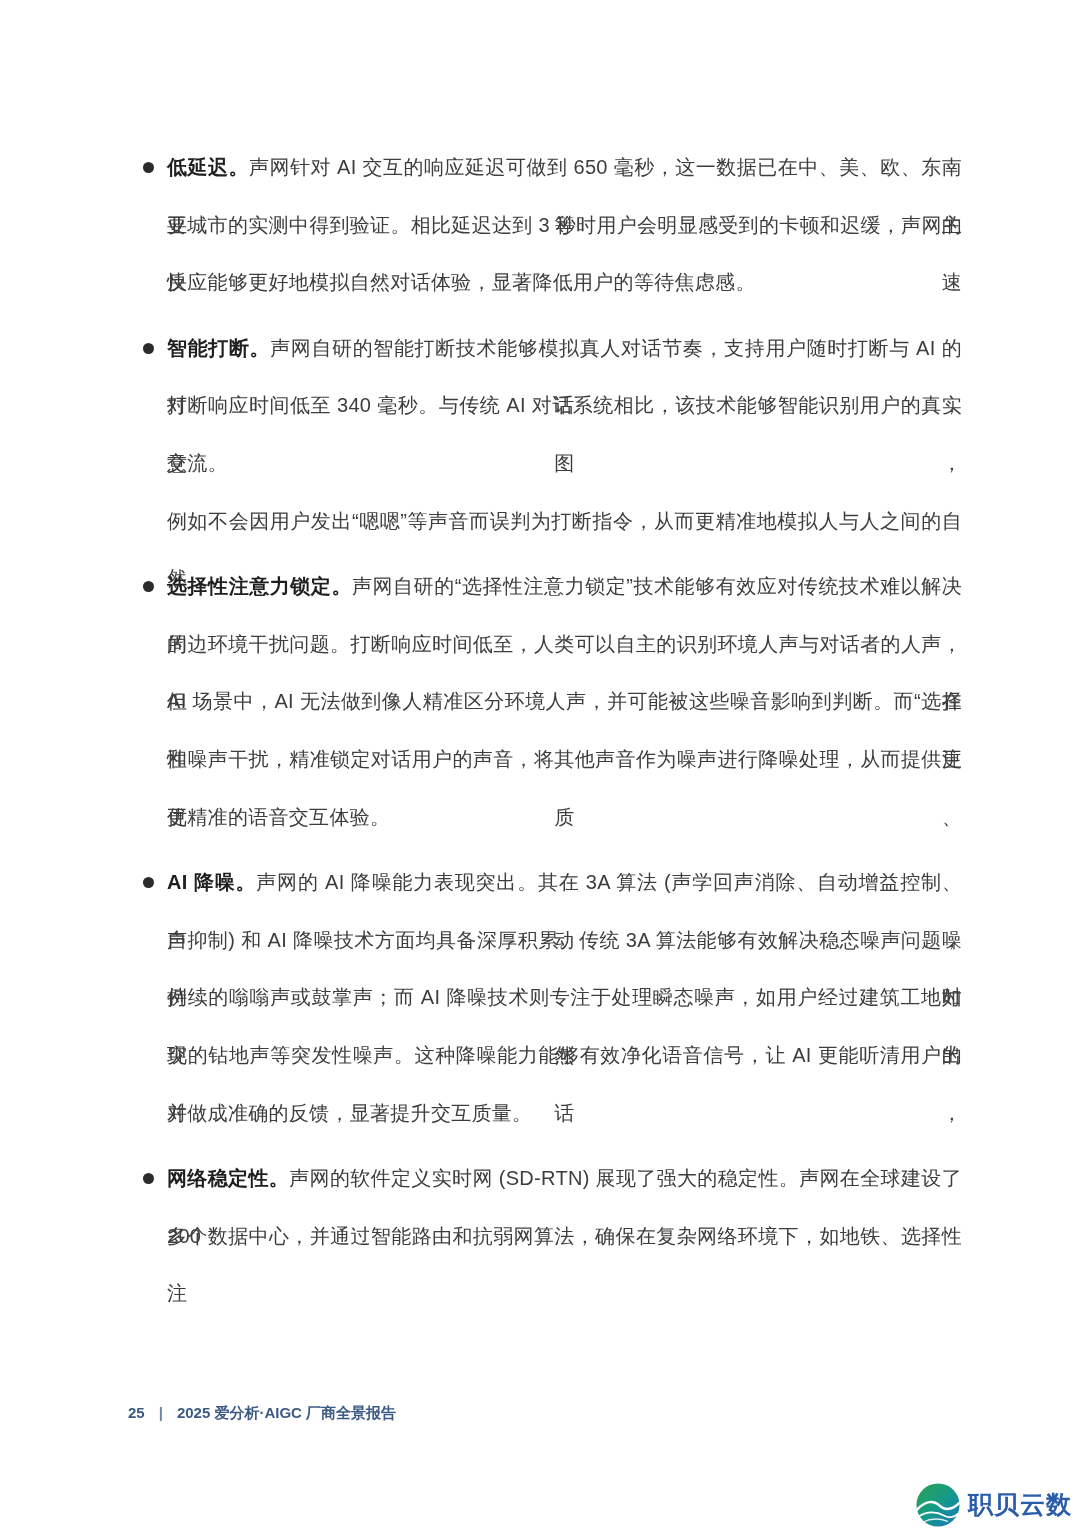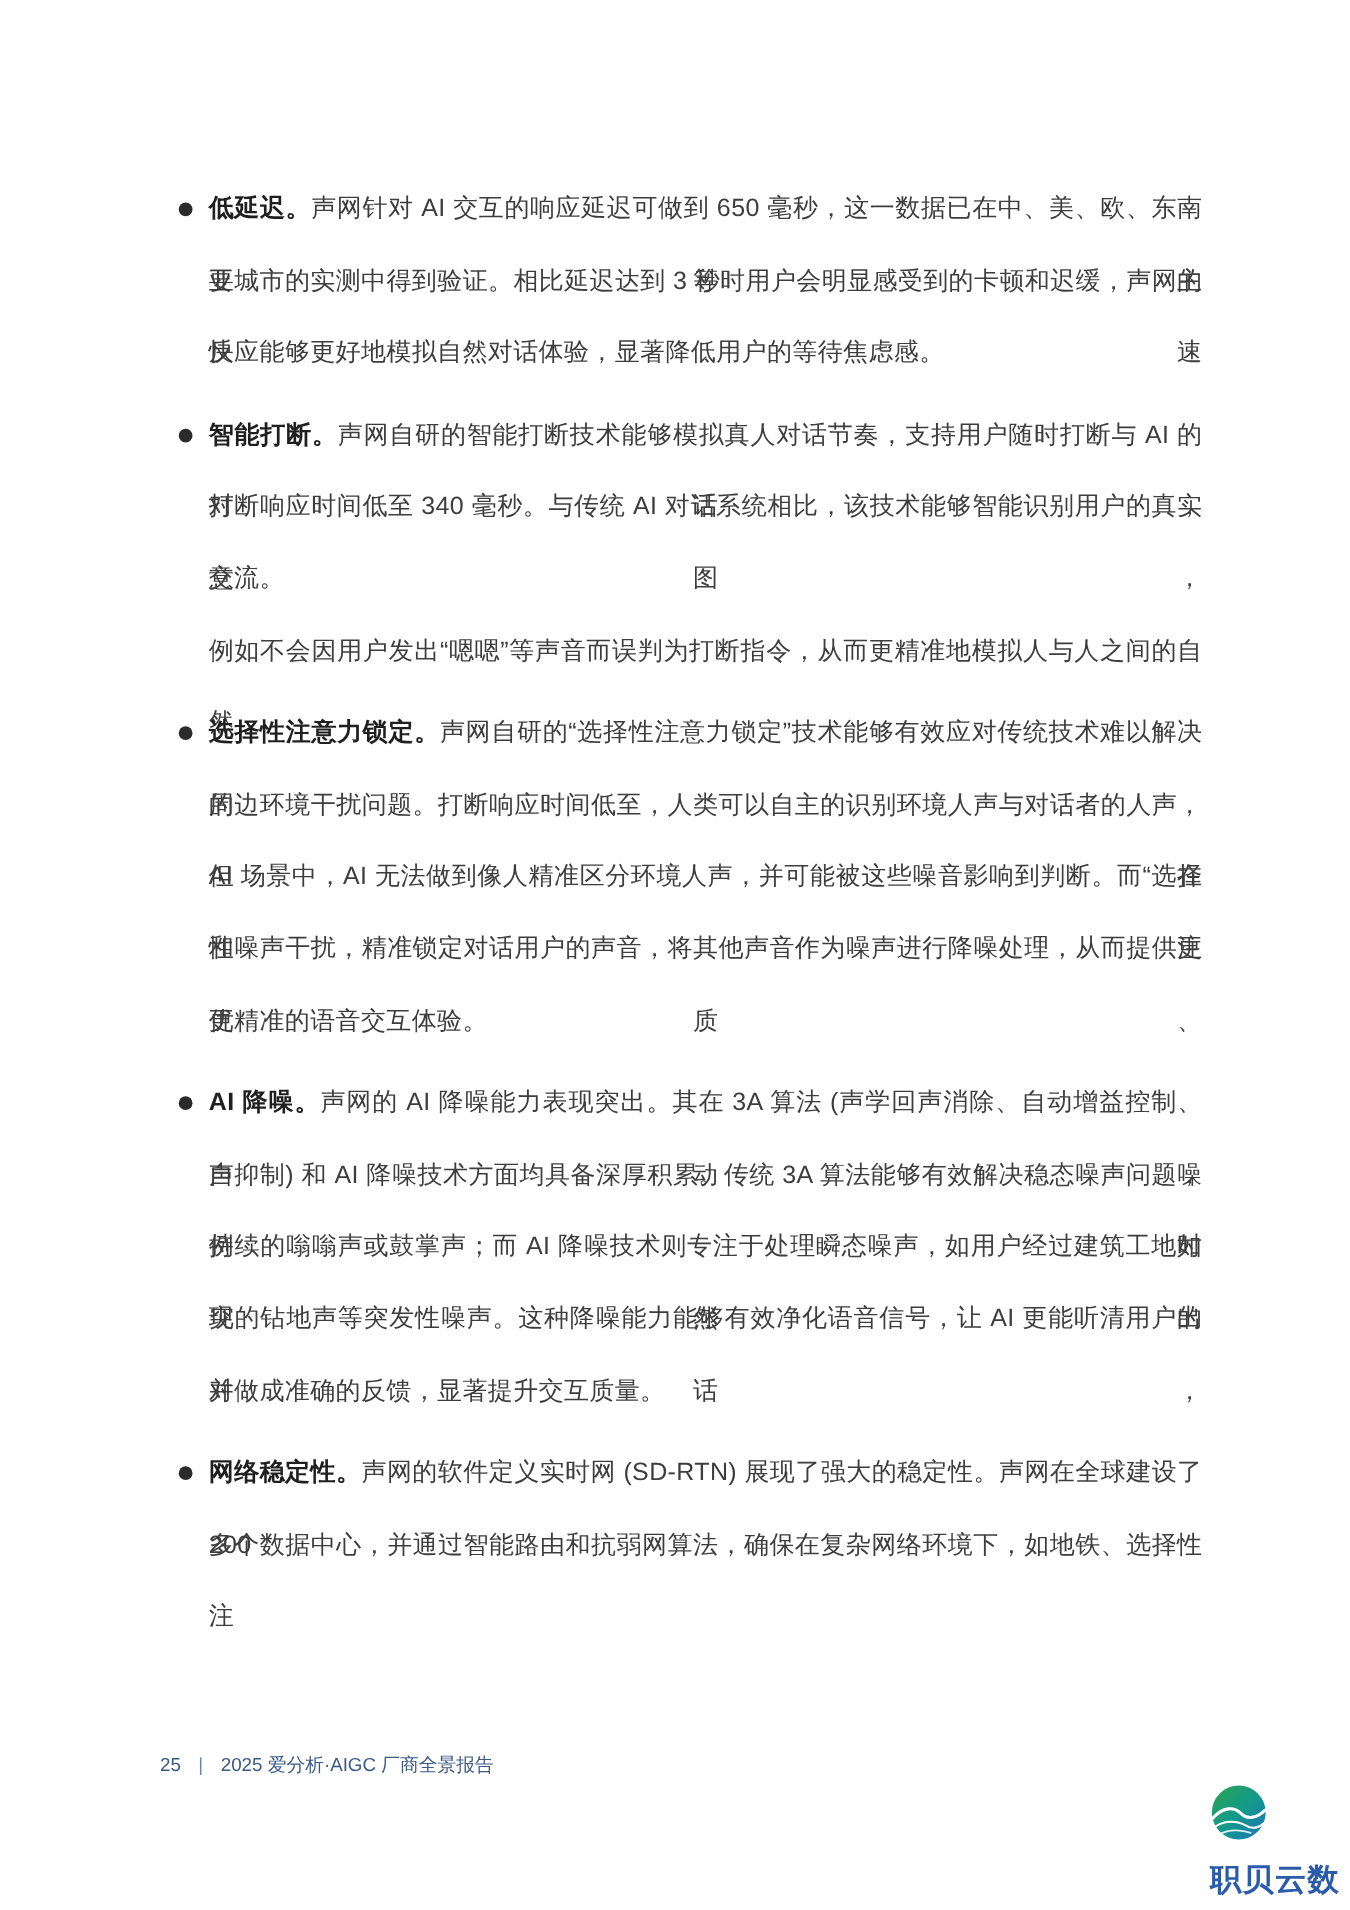--- a/index.html
+++ b/index.html
@@ -57,36 +57,36 @@
   
   .footer {
     position: absolute;
     left: 128px;
     top: 1402px;
     font-size: 15px;
     line-height: 22px;
     color: #3c5a85;
     display: flex;
     align-items: center;
+    font-weight: bold;
   }
   .footer .sep {
     margin: 0 14px;
     color: #6b84a6;
     font-size: 15px;
   }
 
   
   .brand {
     position: absolute;
     right: 8px;
     bottom: 0px;
     display: flex;
-    align-items: flex-start;
+    align-items: flex-end;
     gap: 7px;
-    flex-direction: column;
   }
   .brand svg { display: block; }
   .brand-text {
     font-size: 25px;
     font-weight: 600;
     color: #2a5caa;
     letter-spacing: 1px;
     line-height: 48px;
   }
 </style>

